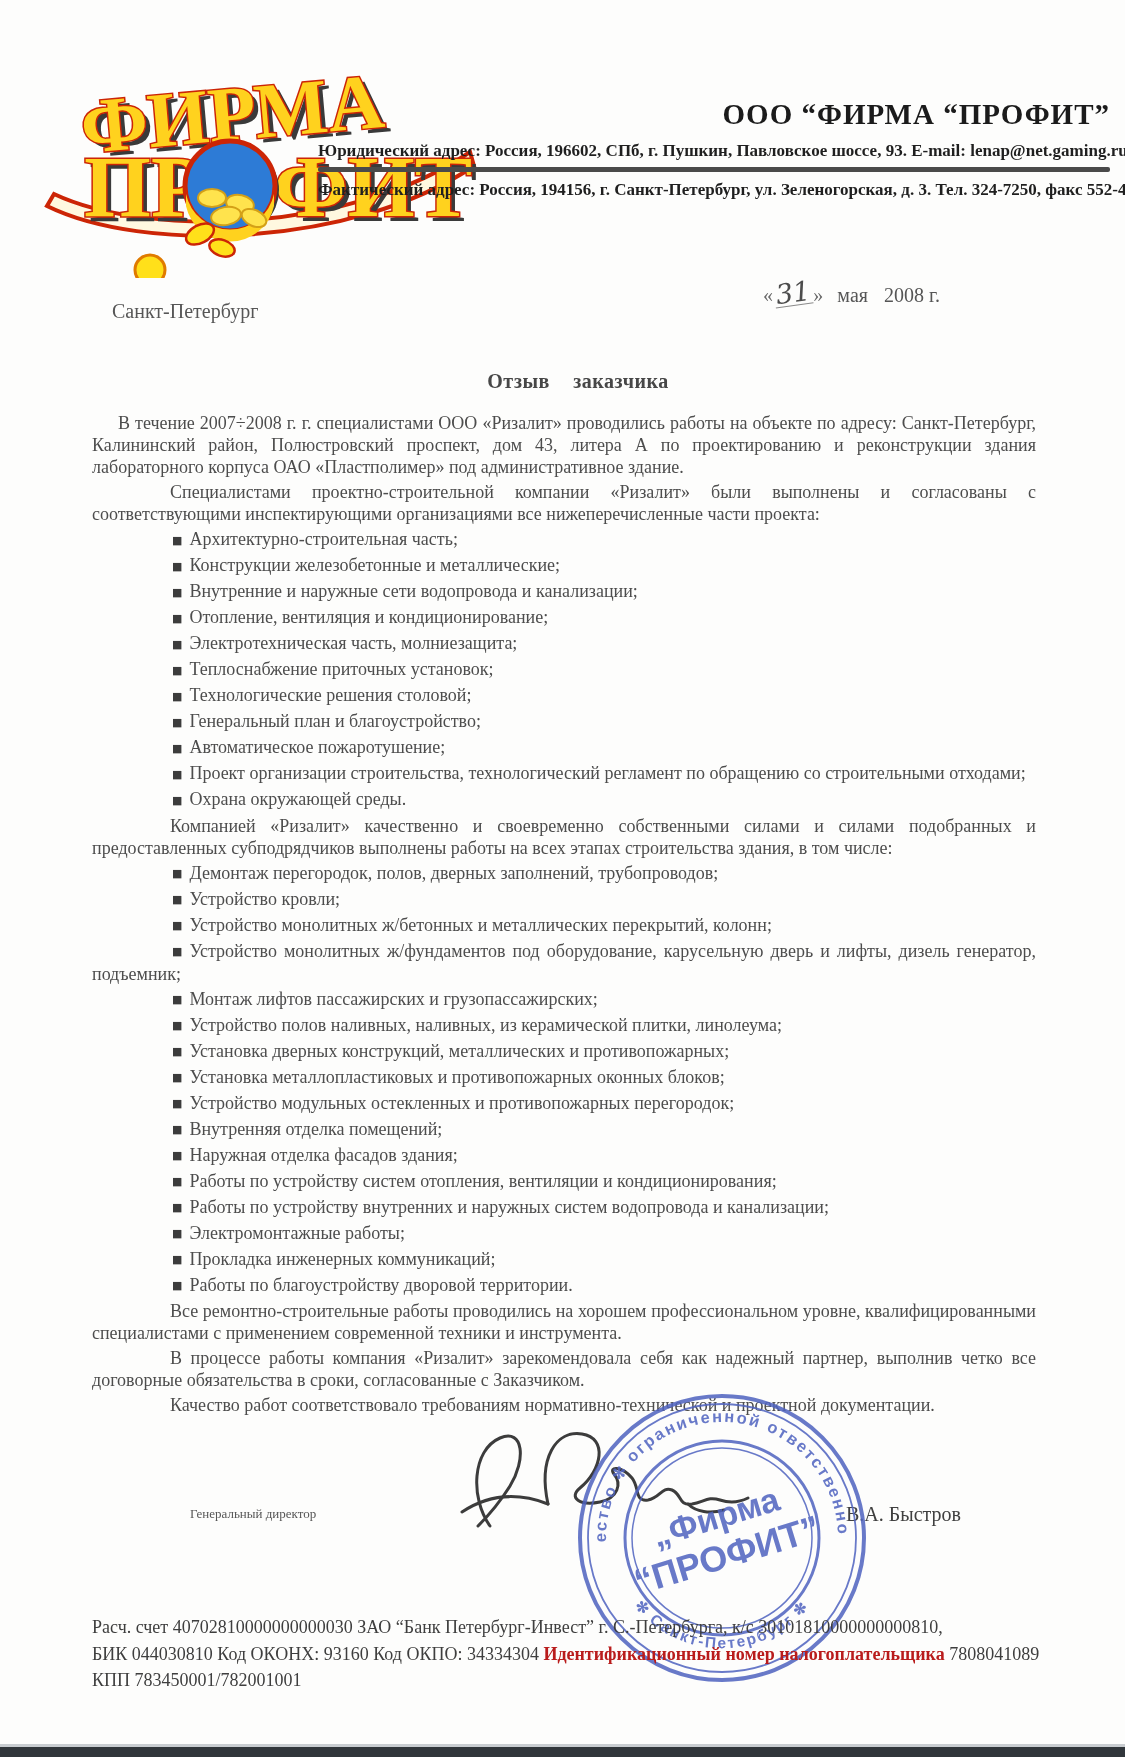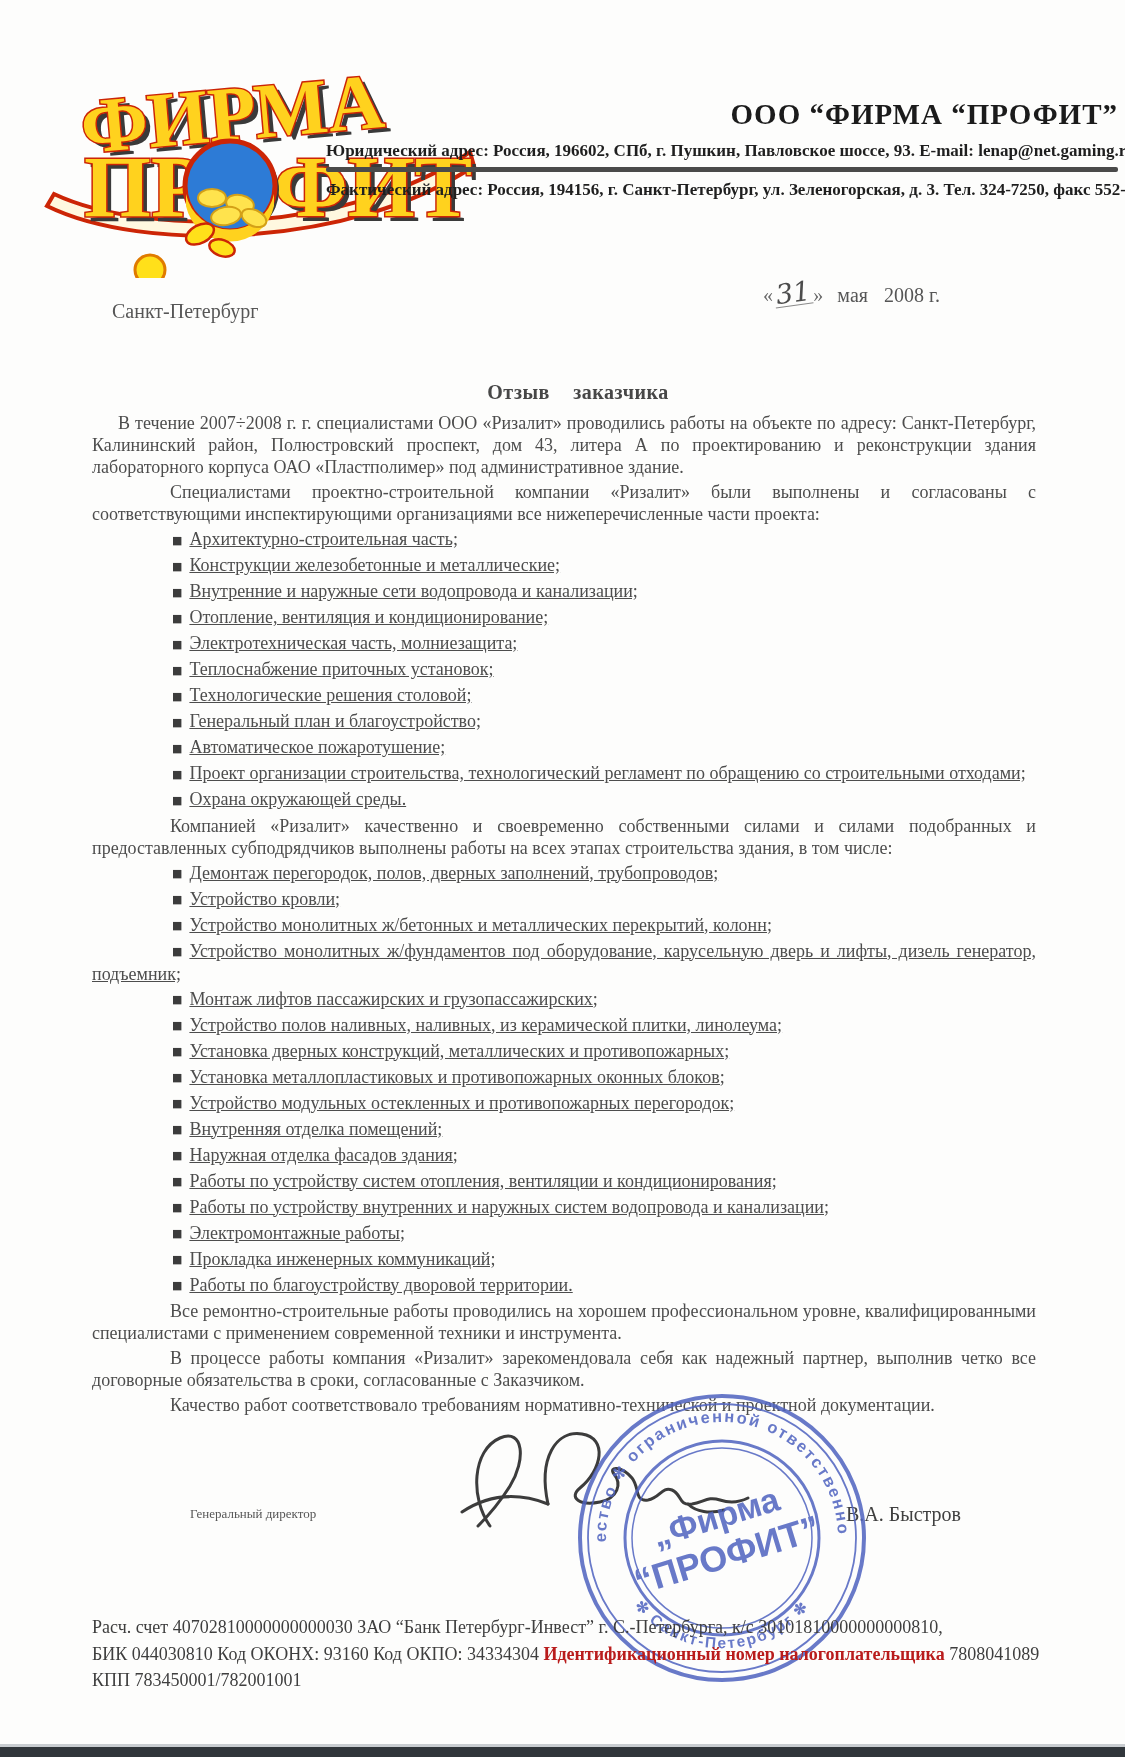--- a/index.html
+++ b/index.html
@@ -3,21 +3,21 @@
 <meta charset="utf-8">
 <style>
   html,body{margin:0;padding:0;background:#e9e9e9;}
   .page{
     position:relative; width:1125px; height:1757px; margin:0 auto;
     background:#fdfdfc; overflow:hidden;
     font-family:"Liberation Serif", serif; color:#4d4d4d;
   }
   
   .logo-wrap{position:absolute; left:22px; top:48px; width:470px; height:230px;}
-  .hdr-right{position:absolute; left:326px; top:98px; width:792px; text-align:right;}
+  .hdr-right{position:absolute; left:318px; top:98px; width:792px; text-align:right;}
   .company-name{
     font-size:29px; font-weight:bold; color:#1b1b1b; letter-spacing:1px;
     font-family:"Liberation Serif", serif; white-space:nowrap;
   }
   .addr1{margin-top:10px; font-size:17px; font-weight:bold; color:#1f1f1f; white-space:nowrap;}
   .hdr-rule{margin-top:6px; height:5px; background:#4a4a4a; border-radius:2px;}
   .addr2{margin-top:8px; font-size:17px; font-weight:bold; color:#1f1f1f; text-align:center; white-space:nowrap;}
   
   .dateline-city{position:absolute; left:112px; top:300px; font-size:20px; color:#565656;}
   .dateline-date{position:absolute; left:763px; top:281px; font-size:20px; color:#565656; white-space:nowrap;}
@@ -25,31 +25,31 @@
   .day-hand{
     display:inline-block; font-family:"DejaVu Serif", serif; font-style:italic;
     font-size:27px; color:#4c4c4c; transform:rotate(-8deg); margin:0 1px;
     border-bottom:1.5px solid #8a8a8a; line-height:24px; padding:0 2px;
   }
   .dateline-date .gap1{display:inline-block; width:14px;}
   .dateline-date .gap2{display:inline-block; width:16px;}
   
   .doc-title{
     position:absolute; left:108px; top:370px; width:940px; text-align:center;
-    font-size:20px; font-weight:bold; color:#474747; word-spacing:18px; letter-spacing:.5px;margin-top:11px;
+    font-size:20px; font-weight:bold; color:#474747; word-spacing:18px; letter-spacing:.5px;
   }
   
   .body-text{
     position:absolute; left:92px; top:412px; width:944px;
     font-size:18px; line-height:22px; text-align:justify; color:#4d4d4d;
   }
   .body-text p{margin:0 0 3px 0;}
   p.ind-small{text-indent:26px;}
   p.ind-big{text-indent:78px;}
-  ul.sq-list{list-style:none; margin:0 0 3px 0; padding:0;text-decoration:underline;}
+  ul.sq-list{list-style:none; margin:0 0 3px 0; padding:0;}
   ul.sq-list li{text-indent:40px; text-align:justify; margin:0 0 2.5px 0;}
   .sq{
     display:inline-block; font-size:11px; color:#3c3c3c; vertical-align:1.5px;
     margin-right:7px; font-family:"DejaVu Sans", sans-serif;
   }
   
   .sig-role{position:absolute; left:190px; top:1506px; font-size:13px; color:#565656; white-space:nowrap;}
   .sig-name{position:absolute; left:846px; top:1503px; font-size:20px; color:#404040; white-space:nowrap;}
   .sig-svg{position:absolute; left:452px; top:1408px; width:300px; height:150px;}
   .stamp-svg{position:absolute; left:572px; top:1388px; width:300px; height:300px; opacity:.85;}

